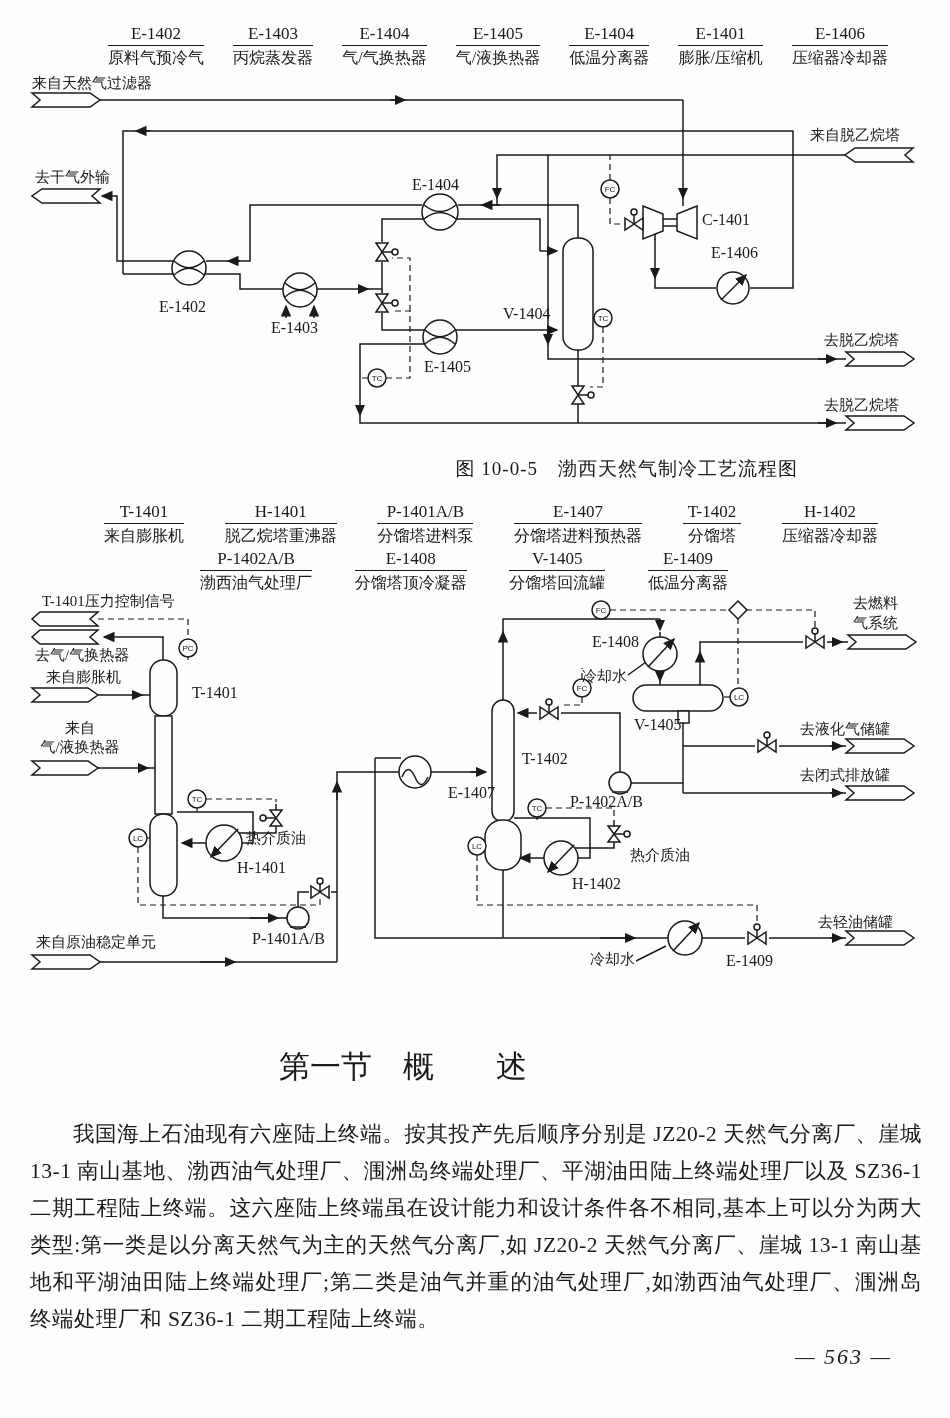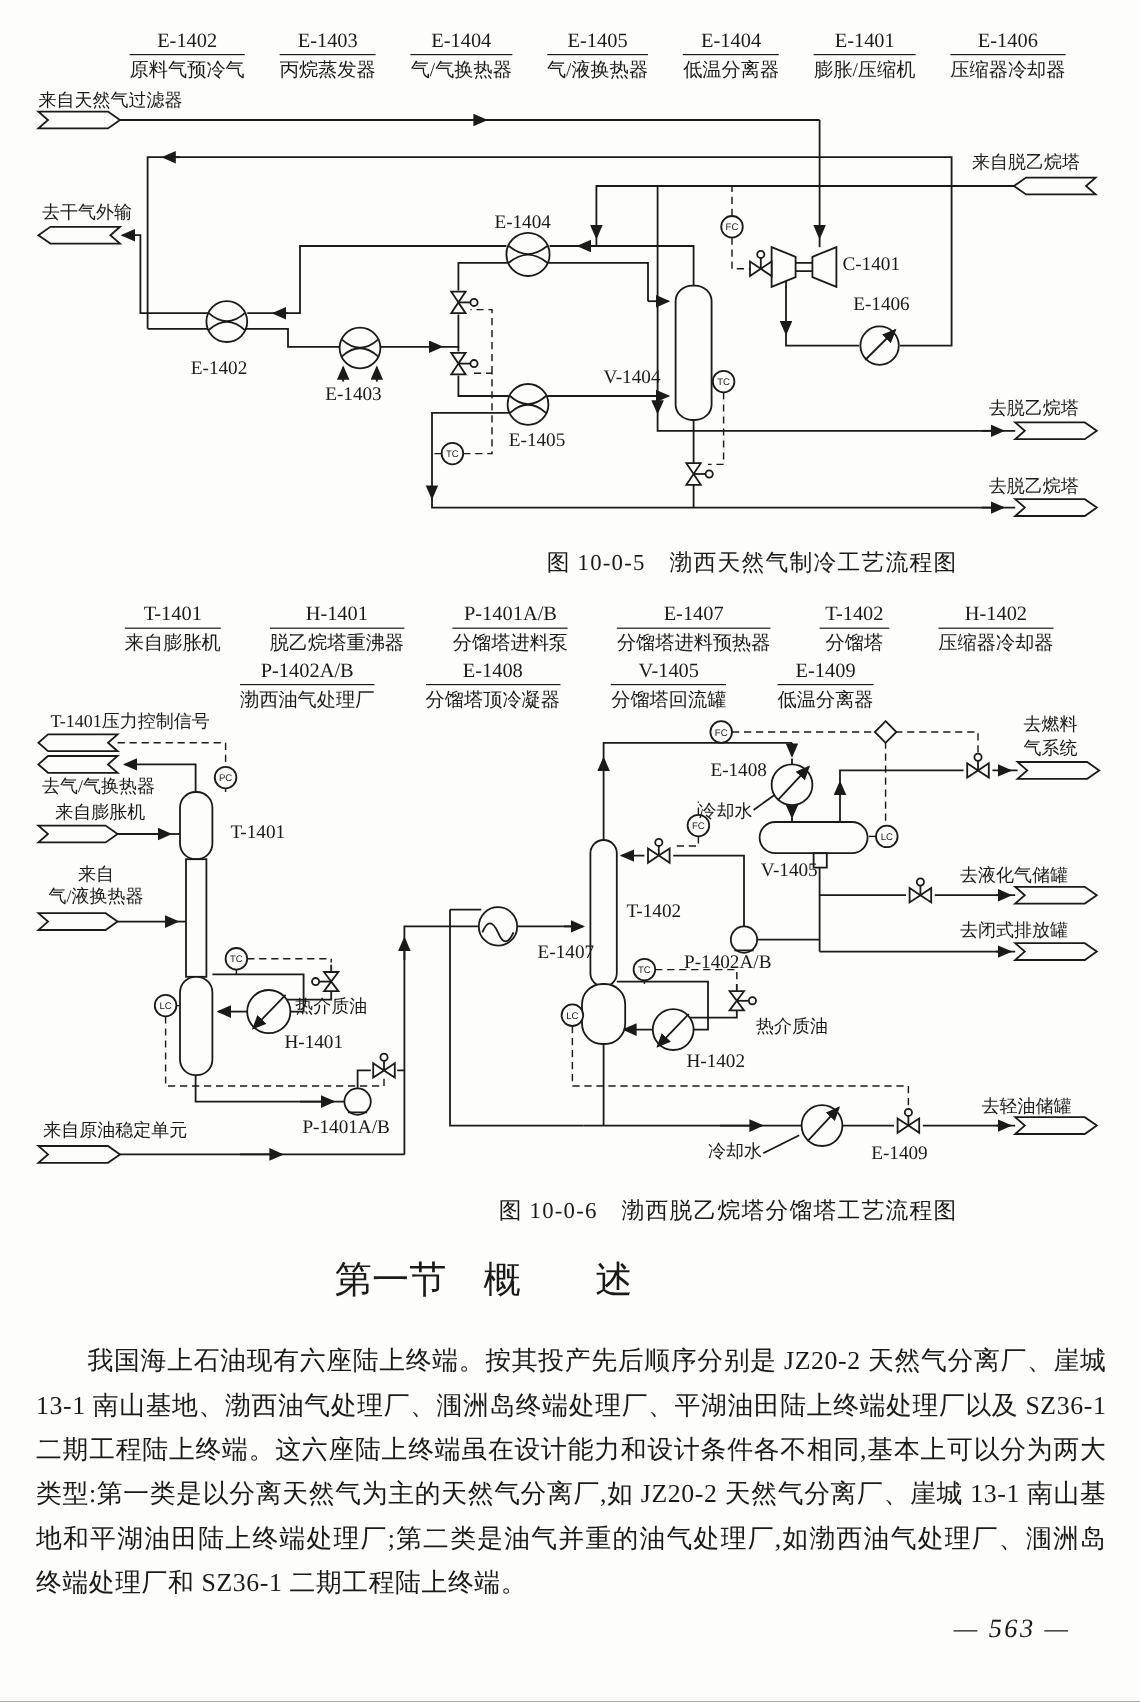--- a/index.html
+++ b/index.html
@@ -486,21 +486,20 @@
     <text class="tg" x="592" y="647">E-1408</text>
     <text class="tg" x="634" y="730">V-1405</text>
     <text class="tg" x="572" y="889">H-1402</text>
     <text class="tg" x="726" y="966">E-1409</text>
     <text class="cn" x="246" y="843">热介质油</text>
     <text class="cn" x="630" y="860">热介质油</text>
     <text class="cn" x="582" y="681">冷却水</text>
     <text class="cn" x="590" y="964">冷却水</text>
   </svg>
 
-  <div class="abs caption" style="top:996px;">图 10-0-6　渤西脱乙烷塔分馏塔工艺流程图</div>
 
   <div class="abs heading" style="top:1046px;">第一节　概　　述</div>
 
   <div class="abs body-par" style="left:30px;top:1116px;">我国海上石油现有六座陆上终端。按其投产先后顺序分别是 JZ20-2 天然气分离厂、崖城 13-1 南山基地、渤西油气处理厂、涠洲岛终端处理厂、平湖油田陆上终端处理厂以及 SZ36-1 二期工程陆上终端。这六座陆上终端虽在设计能力和设计条件各不相同,基本上可以分为两大类型:第一类是以分离天然气为主的天然气分离厂,如 JZ20-2 天然气分离厂、崖城 13-1 南山基地和平湖油田陆上终端处理厂;第二类是油气并重的油气处理厂,如渤西油气处理厂、涠洲岛终端处理厂和 SZ36-1 二期工程陆上终端。</div>
 
   <div class="abs pagenum" style="top:1344px;right:58px;">— 563 —</div>
 
 </div>
 
 </body></html>

